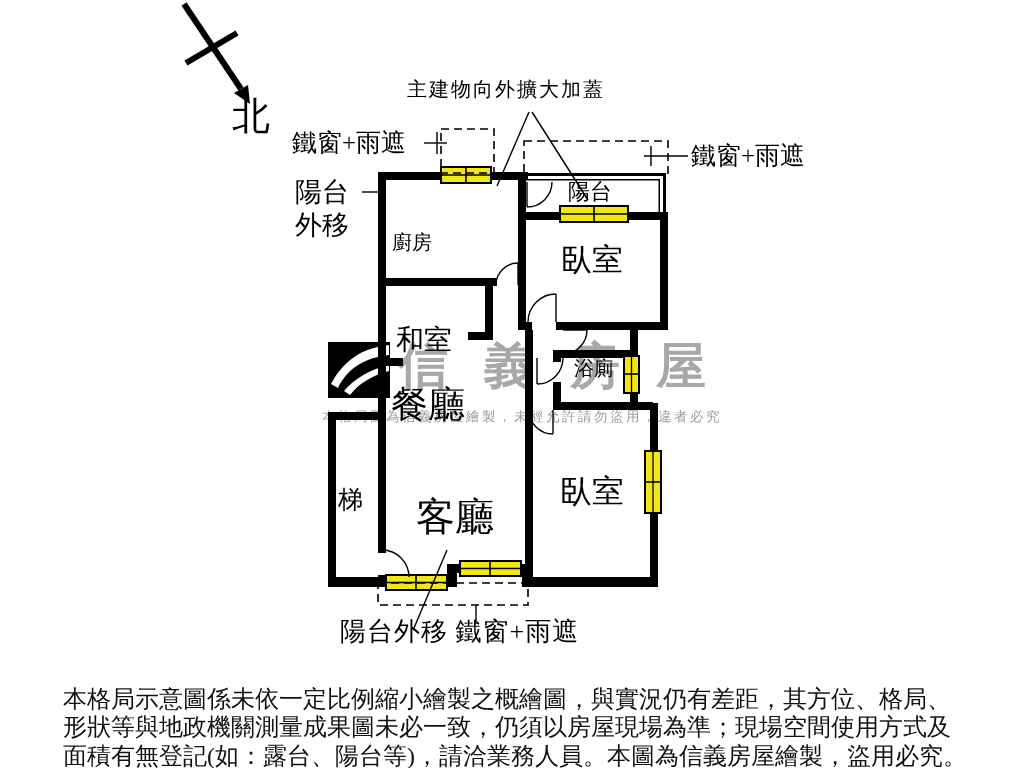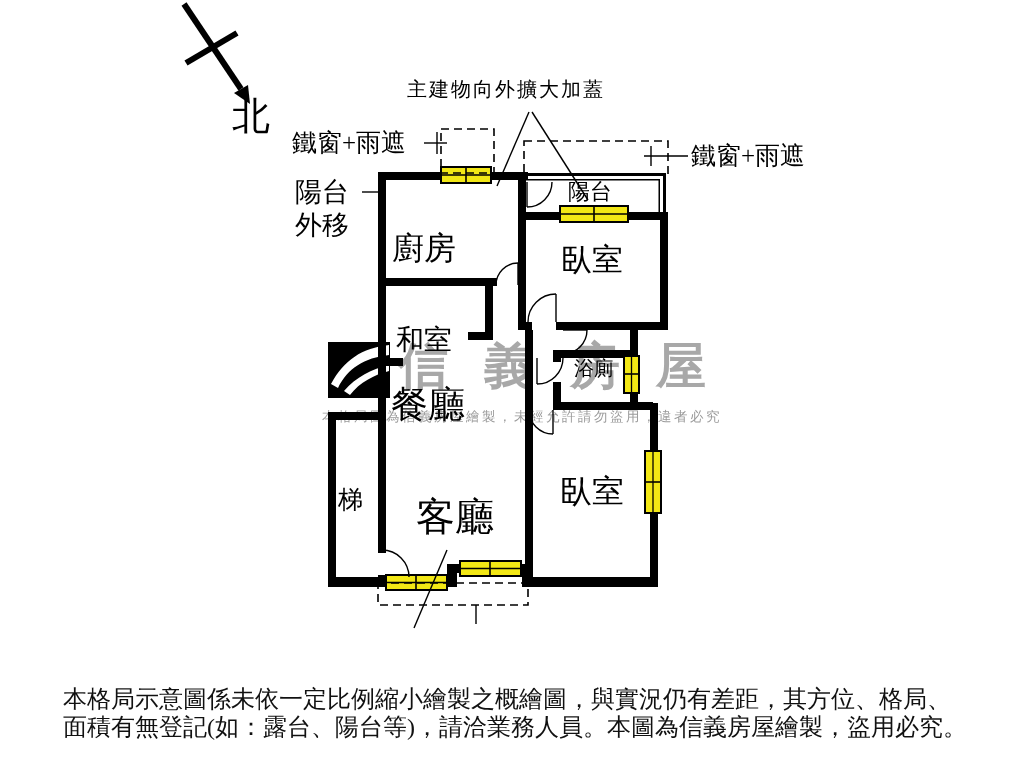--- a/index.html
+++ b/index.html
@@ -154,29 +154,31 @@
 
   <div class="abs lbl" style="left:292px;top:129px;font-size:25px;">鐵窗+雨遮</div>
 
   <div class="abs lbl twoLine" style="left:295px;top:176px;font-size:27px;">
     <div>陽台</div>
     <div>外移</div>
   </div>
 
   <div class="abs lbl" style="left:691px;top:142px;font-size:25px;">鐵窗+雨遮</div>
 
+  <div class="abs lbl" style="left:340px;top:618px;font-size:26px;letter-spacing:1px;">陽台外移 鐵窗+雨遮</div>
 
-  <div class="abs lbl" style="left:392px;top:231px;font-size:32px;text-align:right;">廚房</div>
+  <div class="abs lbl" style="left:392px;top:231px;font-size:20px;text-align:right;">廚房</div>
   <div class="abs lbl" style="left:568px;top:180px;font-size:22px;">陽台</div>
   <div class="abs lbl" style="left:561px;top:243px;font-size:31px;">臥室</div>
   <div class="abs lbl" style="left:396px;top:307px;font-size:28px;margin-top:18px;">和室</div>
   <div class="abs lbl" style="left:391px;top:385px;font-size:37px;font-family:Liberation Serif, serif;">餐廳</div>
   <div class="abs lbl" style="left:574px;top:357px;font-size:20px;">浴廁</div>
   <div class="abs lbl" style="left:416px;top:468px;font-size:39px;margin-top:28px;">客廳</div>
   <div class="abs lbl" style="left:560px;top:474px;font-size:32px;">臥室</div>
   <div class="abs lbl" style="left:338px;top:486px;font-size:25px;">梯</div>
 
   <div class="abs disclaimer" style="left:63px;top:685px;">
     <div>本格局示意圖係未依一定比例縮小繪製之概繪圖，與實況仍有差距，其方位、格局、</div>
+    <div>形狀等與地政機關測量成果圖未必一致，仍須以房屋現場為準；現場空間使用方式及</div>
     <div>面積有無登記(如：露台、陽台等)，請洽業務人員。本圖為信義房屋繪製，盜用必究。</div>
   </div>
 
 </div>
 
 </body></html>

